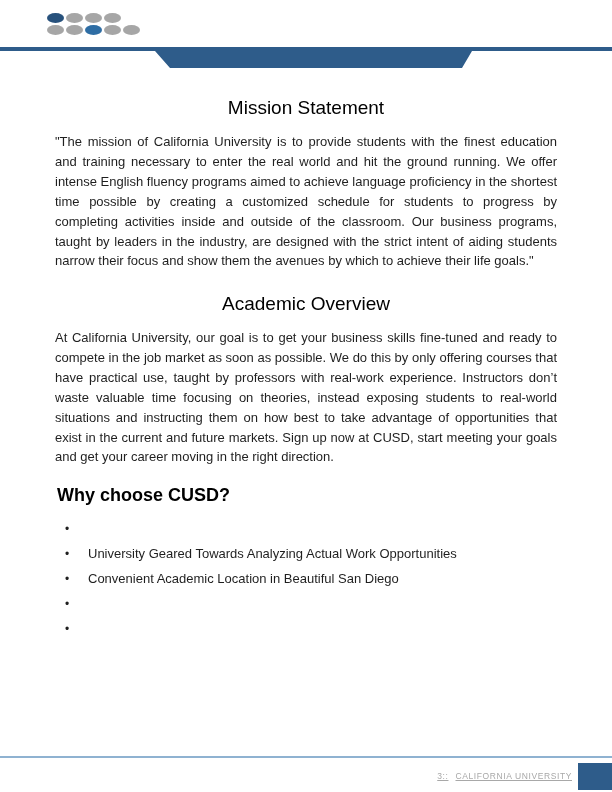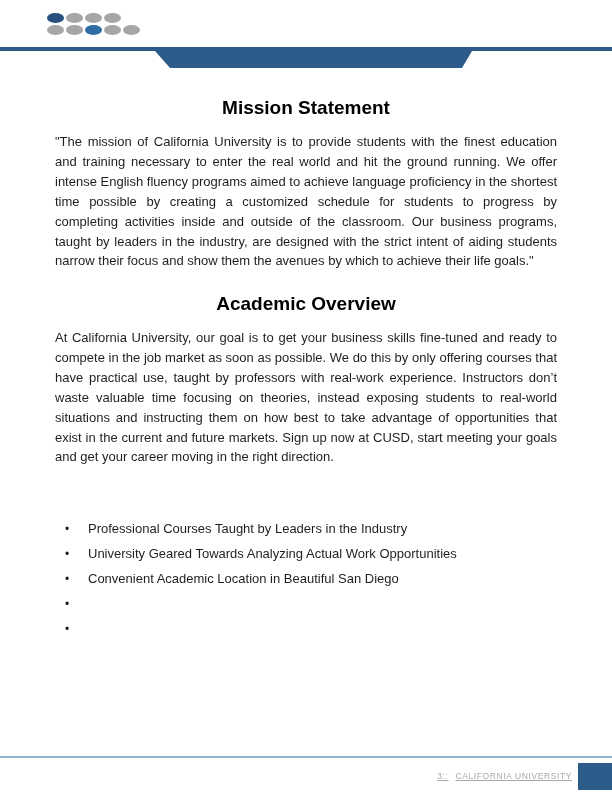--- a/index.html
+++ b/index.html
@@ -27,21 +27,21 @@
   .banner-text{
     position:absolute;left:152px;top:48px;width:323px;height:20px;
     color:#ffffff;text-align:center;line-height:20px;
     font-size:13.5px;font-variant:small-caps;letter-spacing:1px;font-weight:400;
     white-space:nowrap;
   }
 
   
   .content-heading{
     position:absolute;left:55px;width:502px;margin:0;
-    text-align:center;font-size:19px;font-weight:700;color:#000;
+    text-align:center;font-size:19px;font-weight:400;color:#000;
   }
   .h-mission{top:97px;}
   .h-academic{top:293px;}
   .body-par{
     position:absolute;left:55px;width:502px;margin:0;
     font-size:13px;line-height:19.9px;color:#1f1f1f;
     text-align:justify;text-justify:inter-word;
   }
   .p-mission{top:132px;}
   .p-academic{top:328px;}
@@ -92,24 +92,24 @@
   </div>
 
   <div class="banner"></div>
 
   <h2 class="content-heading h-mission">Mission Statement</h2>
   <p class="body-par p-mission">"The mission of California University is to provide students with the finest education and training necessary to enter the real world and hit the ground running. We offer intense English fluency programs aimed to achieve language proficiency in the shortest time possible by creating a customized schedule for students to progress by completing activities inside and outside of the classroom. Our business programs, taught by leaders in the industry, are designed with the strict intent of aiding students narrow their focus and show them the avenues by which to achieve their life goals."</p>
 
   <h2 class="content-heading h-academic">Academic Overview</h2>
   <p class="body-par p-academic">At California University, our goal is to get your business skills fine-tuned and ready to compete in the job market as soon as possible. We do this by only offering courses that have practical use, taught by professors with real-work experience. Instructors don’t waste valuable time focusing on theories, instead exposing students to real-world situations and instructing them on how best to take advantage of opportunities that exist in the current and future markets. Sign up now at CUSD, start meeting your goals and get your career moving in the right direction.</p>
 
+  <h3 class="why-heading">Why choose CUSD?</h3>
   <ul class="bullets">
     <li>
       <span class="bullet-mark">•</span>
-      <span>Professional Courses Taught by Leaders in the Industry</span>
     </li>
     <li>
       <span class="bullet-mark">•</span>
       <span>University Geared Towards Analyzing Actual Work Opportunities</span>
     </li>
     <li>
       <span class="bullet-mark">•</span>
       <span>Convenient Academic Location in Beautiful San Diego</span>
     </li>
     <li>

